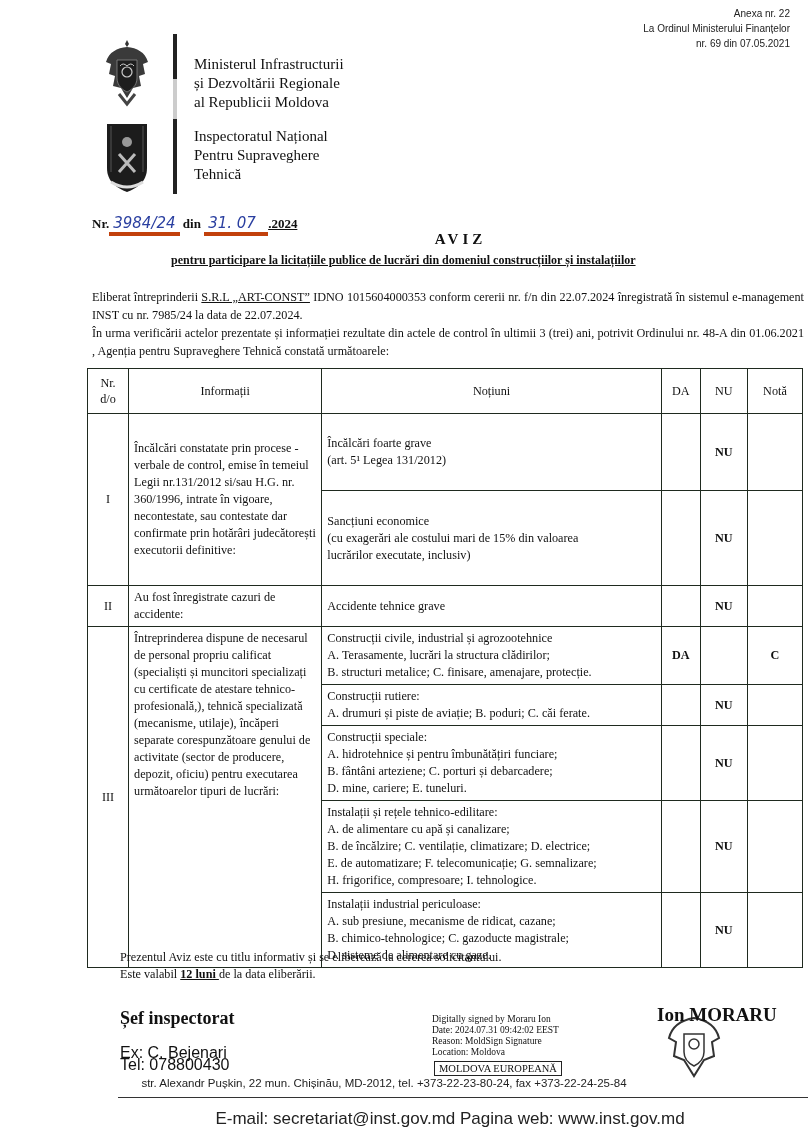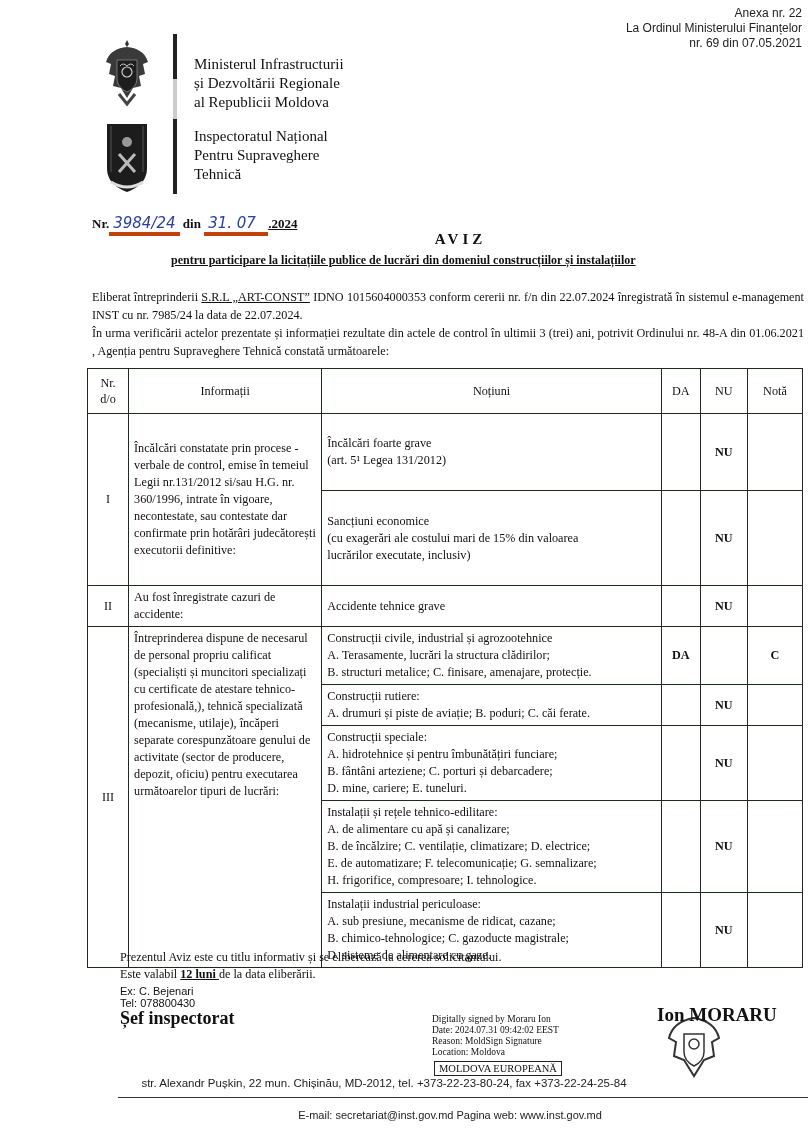--- a/index.html
+++ b/index.html
@@ -1,18 +1,18 @@
 <!DOCTYPE html>
 <html><head>
 <meta charset="utf-8">
 <style>
   html, body { margin:0; padding:0; background:#ffffff; }
   body { width:810px; height:1130px; position:relative; overflow:hidden; color:#111; font-family:"Liberation Serif", serif; }
   .abs { position:absolute; }
-  .annex { right:8px; top:6px; text-align:right; font-family:"Liberation Sans", sans-serif; font-size:12px; line-height:15px; color:#222; }
+  .annex { right:20px; top:6px; text-align:right; font-family:"Liberation Sans", sans-serif; font-size:10px; line-height:15px; color:#222; }
   .crest { left:103px; width:48px; }
   .vbar { left:173px; top:34px; width:4px; height:160px; background:#222; }
   .vbar .mid { position:absolute; left:0; top:45px; width:4px; height:40px; background:#ccc; }
   .org { left:194px; font-size:15px; line-height:19px; color:#111; }
   .nr-line { left:92px; top:214px; font-size:13px; font-weight:bold; }
   .hand { font-family:"DejaVu Sans", sans-serif; font-style:italic; font-weight:normal; color:#2a3fa0; font-size:15px; border-bottom:4px solid #c2410c; display:inline-block; padding:0 4px; }
   .title { left:0; width:810px; top:231px; text-align:center; padding-left:111px; box-sizing:border-box; font-size:15px; font-weight:bold; letter-spacing:4px; }
   .subtitle { left:171px; top:253px; font-size:12px; font-weight:bold; text-decoration:underline; }
   .intro { left:92px; top:288px; width:712px; font-size:12.2px; line-height:18px; text-align:justify; }
   .intro u { text-decoration:underline; }
@@ -23,28 +23,28 @@
   .c-info { width:182px; }
   .c-not { width:328px; }
   .c-da { width:28px; text-align:center; font-weight:bold; }
   .c-nu { width:36px; text-align:center; font-weight:bold; }
   .c-nota { width:44px; text-align:center; font-weight:bold; }
   th.c-nr { font-weight:bold; text-align:left; line-height:16px; }
   .line { display:block; }
   .footer-text { left:120px; top:949px; font-size:12.2px; line-height:17px; }
   .valid { font-weight:bold; text-decoration:underline; }
   .sef { left:120px; top:1008px; font-size:18px; font-weight:bold; }
-  .ex { left:120px; top:985px; font-size:11px; line-height:12px; font-family:"Liberation Sans", sans-serif; }
+  .ex { left:120px; top:1047px; font-size:16px; line-height:12px; font-family:"Liberation Sans", sans-serif; }
   .sig { left:432px; top:1014px; font-size:9.5px; line-height:11px; }
   .sigbox { left:434px; top:1061px; font-size:10.5px; border:1px solid #222; padding:0 4px; line-height:13px; }
   .name { left:657px; top:1004px; font-size:19px; font-weight:bold; }
   .stamp { left:664px; top:1012px; width:60px; height:70px; }
   .addr { left:0; width:690px; top:1077px; text-align:center; padding-left:78px; box-sizing:border-box; font-family:"Liberation Sans", sans-serif; font-size:11.5px; color:#222; }
   .hr { left:118px; top:1097px; width:690px; height:1px; background:#333; }
-  .contact { left:0; width:810px; top:1109px; text-align:center; padding-left:90px; box-sizing:border-box; font-family:"Liberation Sans", sans-serif; font-size:11px; color:#222; }
+  .contact { left:0; width:810px; top:1109px; text-align:center; padding-left:90px; box-sizing:border-box; font-family:"Liberation Sans", sans-serif; font-size:17px; color:#222; }
 </style>
 </head>
 <body>
 
 <div class="abs annex">
   <div>Anexa nr. 22</div>
   <div>La Ordinul Ministerului Finanțelor</div>
   <div>nr. 69 din 07.05.2021</div>
 </div>
 

